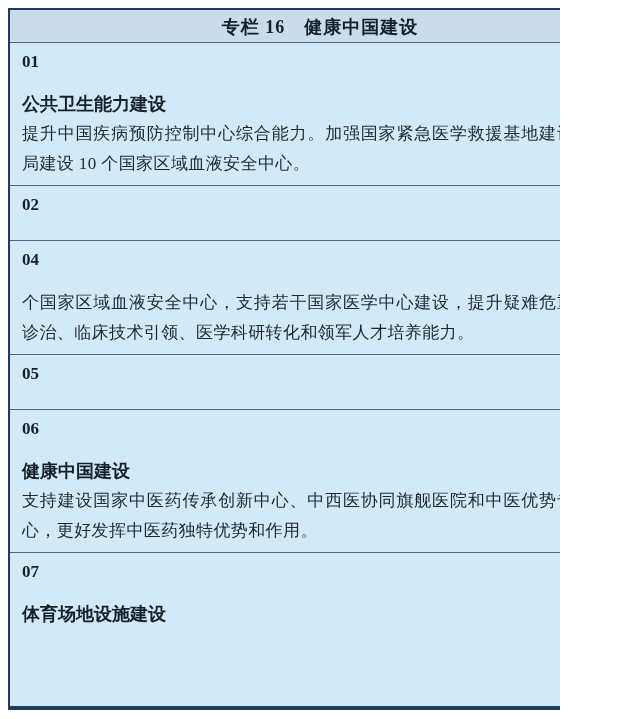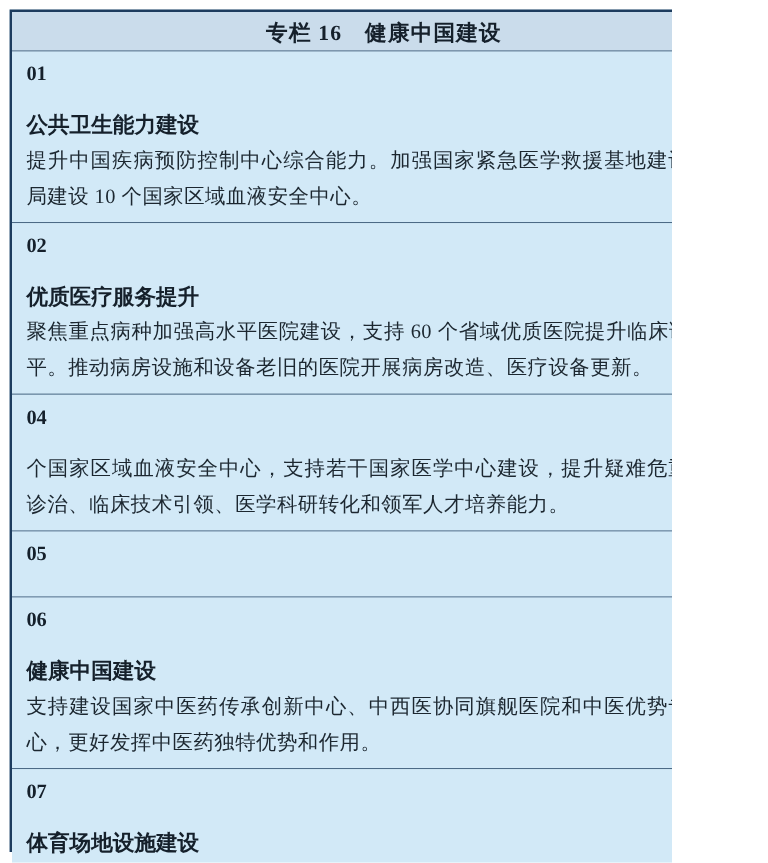--- a/index.html
+++ b/index.html
@@ -106,24 +106,20 @@
       <div class="item-row">
         <div class="item-num">01</div>
         <div class="item-content">
           <div class="item-title">公共卫生能力建设</div>
           <p class="item-body">提升中国疾病预防控制中心综合能力。加强国家紧急医学救援基地建设。布局建设 10 个国家区域血液安全中心。</p>
         </div>
       </div>
 
       <div class="item-row">
         <div class="item-num">02</div>
-        <div class="item-content">
-          <div class="item-title">优质医疗服务提升</div>
-          <p class="item-body">聚焦重点病种加强高水平医院建设，支持 60 个省域优质医院提升临床诊疗水平。推动病房设施和设备老旧的医院开展病房改造、医疗设备更新。</p>
-        </div>
       </div>
 
 
       <div class="item-row">
         <div class="item-num">04</div>
         <div class="item-content">
           <p class="item-body">个国家区域血液安全中心，支持若干国家医学中心建设，提升疑难危重疾病诊治、临床技术引领、医学科研转化和领军人才培养能力。</p>
         </div>
       </div>
 

